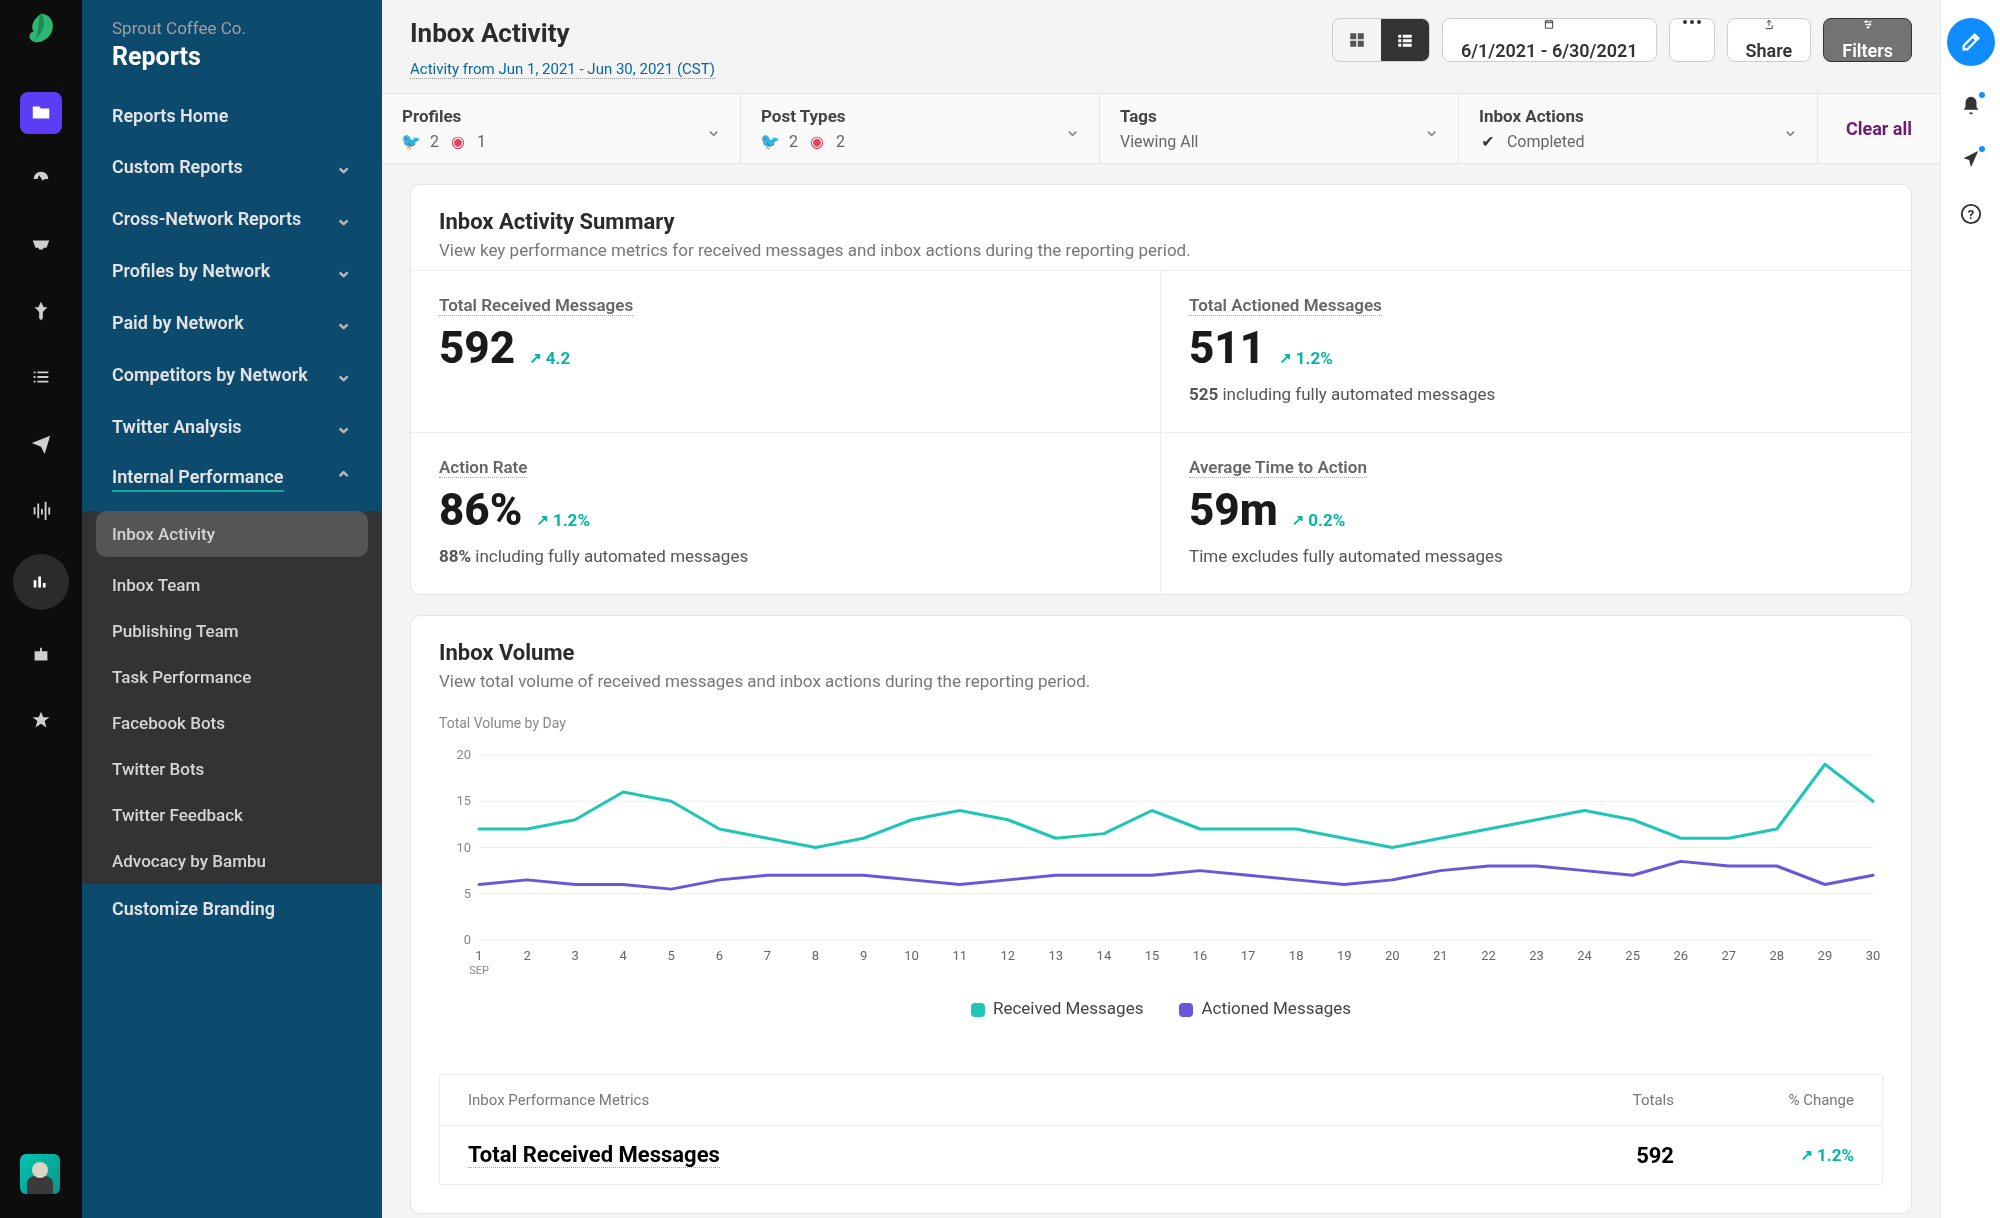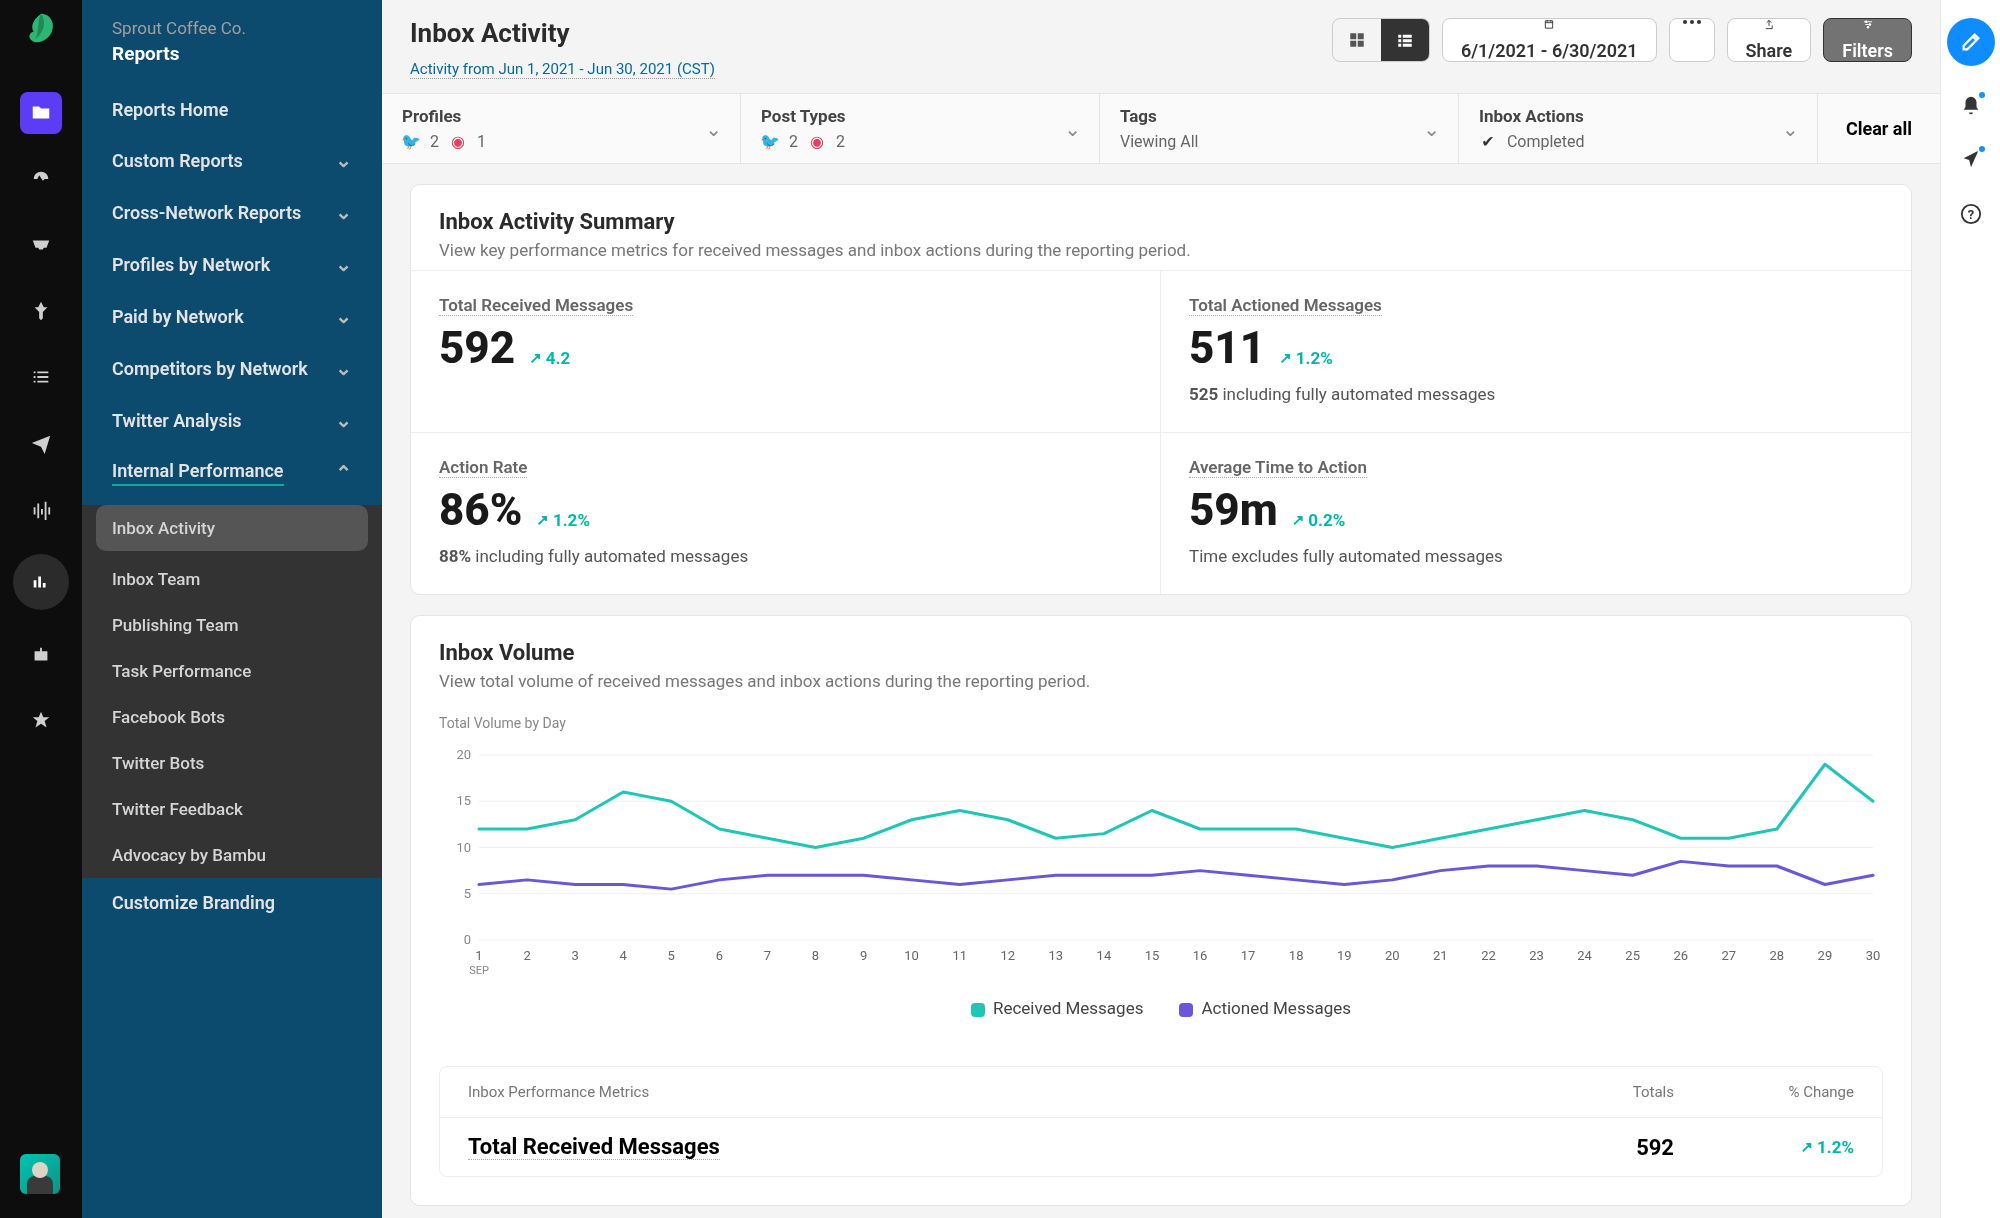--- a/index.html
+++ b/index.html
@@ -13,21 +13,21 @@
   .rail .item.highlight { background:#5d3cf5; }
   .rail .item.active-circle { background:#2b2b2b; border-radius:50%; width:56px; height:56px; }
   .rail .avatar { position:absolute; left:20px; bottom:24px; width:40px; height:40px; border-radius:6px; background: linear-gradient(135deg,#00c4b3,#0b9488); display:flex; align-items:flex-end; justify-content:center; overflow:hidden; }
   .rail .avatar .head { width:16px; height:16px; background:#ddd4c4; border-radius:50%; position:absolute; top:8px; }
   .rail .avatar .body { width:26px; height:18px; background:#3a3a3a; border-radius:8px 8px 0 0; }
 
   
   .sidebar { position:absolute; left:82px; top:0; width:300px; height:100%; background:#0c4a6e; color:#e0e0e0; }
   .sidebar-header { padding:18px 30px 20px; }
   .company { font-size:17px; color:#a0a0a0; }
-  .section-title { font-size:19px; font-weight:700; color:#fff; margin-top:4px; }
+  .section-title { font-size:25px; font-weight:700; color:#fff; margin-top:4px; }
   .nav { padding: 0 0 0 0; }
   .nav-item { display:flex; align-items:center; justify-content:space-between; padding:14px 30px; font-size:18px; color:#e4e4e4; font-weight:600; cursor:pointer; }
   .nav-item .chev { font-size:20px; color:#bbb; }
   .nav-item.expanded .label-txt { border-bottom:2px solid #12a89d; padding-bottom:3px; }
   .subnav { background:#333; }
   .sub-item { padding:13px 30px; font-size:17px; color:#d5d5d5; cursor:pointer; font-weight:500; }
   .sub-item.active { background:#555; border-radius:10px; margin:5px 14px; padding:13px 16px; }
 
   
   .main { position:absolute; left:382px; top:0; right:60px; height:100%; background:#f4f4f4; overflow-y:auto; }
@@ -41,21 +41,21 @@
   .toggle-group { height:44px; border:1px solid #ccc; border-radius:8px; display:flex; overflow:hidden; }
   .toggle-group .seg { width:48px; display:flex; align-items:center;justify-content:center; cursor:pointer; }
   .toggle-group .seg.active { background:#333; color:#fff; }
 
   .filter-bar { display:flex; border-top:1px solid #e5e5e5; border-bottom:1px solid #e5e5e5; background:#fafafa; }
   .filter-cell { flex:1; border-right:1px solid #e5e5e5; padding:12px 20px 12px 20px; position:relative; cursor:pointer; }
   .filter-cell:last-child { border-right:none; flex:0 0 auto; display:flex; align-items:center; padding:0 28px; }
   .filter-label { font-size:17px; font-weight:700; color:#444; }
   .filter-row2 { display:flex; align-items:center; gap:10px; margin-top:6px; font-size:16px; color:#666; }
   .filter-caret { position:absolute; right:18px; top:50%; transform:translateY(-50%); color:#888; font-size:20px; }
-  .clear-all { color:#000000; font-weight:700; font-size:18px; cursor:pointer; }
+  .clear-all { color:#701a75; font-weight:700; font-size:18px; cursor:pointer; }
   .mini-icon { width:18px; height:18px; display:inline-flex; align-items:center; justify-content:center; }
   .tw { color:#1da1f2; }
   .ig { color:#e4405f; }
   .chk { color:#333; }
 
   .card { background:#fff; border:1px solid #e4e4e4; border-radius:10px; margin:20px 28px; padding:0; }
   .card-header { padding:24px 28px 10px; }
   .card-title { font-size:22px; font-weight:700; color:#2b2b2b; }
   .card-desc { font-size:17px; color:#777; margin-top:6px; }
   .metrics-grid { display:grid; grid-template-columns:1fr 1fr; }
@@ -67,21 +67,21 @@
   .delta .arr { font-size:15px; }
   .metric-sub { font-size:17px; color:#555; margin-top:10px; }
   .metric-sub b { font-weight:700; }
 
   .chart-wrap { padding:0 28px 20px; }
   .chart-subtitle { font-size:14px; color:#888; padding:14px 0; }
   .chart-svg { width:100%; height:235px; }
   .legend { display:flex; justify-content:center; gap:36px; padding:14px 0 24px; font-size:17px; color:#444; }
   .legend .dot { width:14px; height:14px; border-radius:4px; display:inline-block; margin-right:8px; vertical-align:middle; }
 
-  .inner-table { border:1px solid #eee; border-radius:8px; margin:4px 28px 28px; }
+  .inner-table { border:1px solid #eee; border-radius:2px; margin:12px 28px 28px; }
   .tbl-head { display:grid; grid-template-columns:1fr 150px 180px; padding:16px 28px; font-size:15px; color:#777; }
   .tbl-head .r { text-align:right; }
   .tbl-row { display:grid; grid-template-columns:1fr 150px 180px; padding:16px 28px; align-items:center; border-top:1px solid #eee; }
   .tbl-row .name { font-size:22px; font-weight:700; border-bottom:1px dotted #aaa; display:inline-block; }
   .tbl-row .val { font-size:22px; font-weight:700; text-align:right; }
   .tbl-row .chg { text-align:right; }
 
   
   .right-rail { position:absolute; right:0; top:0; width:60px; height:100%; background:#fff; border-left:1px solid #e8e8e8; display:flex; flex-direction:column; align-items:center; padding-top:18px; gap:26px; }
   .fab { width:48px; height:48px; border-radius:50%; background:#0f8cff; display:flex; align-items:center; justify-content:center; color:#fff; cursor:pointer; }

